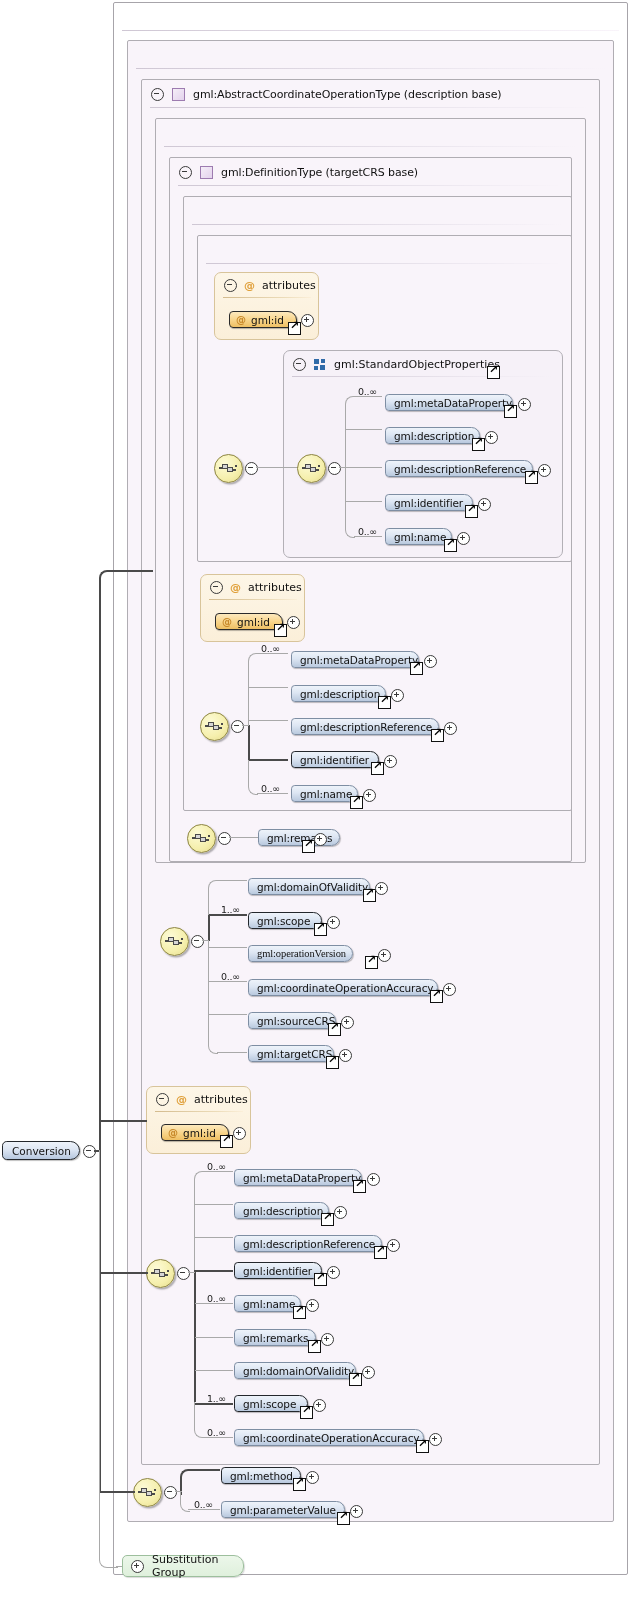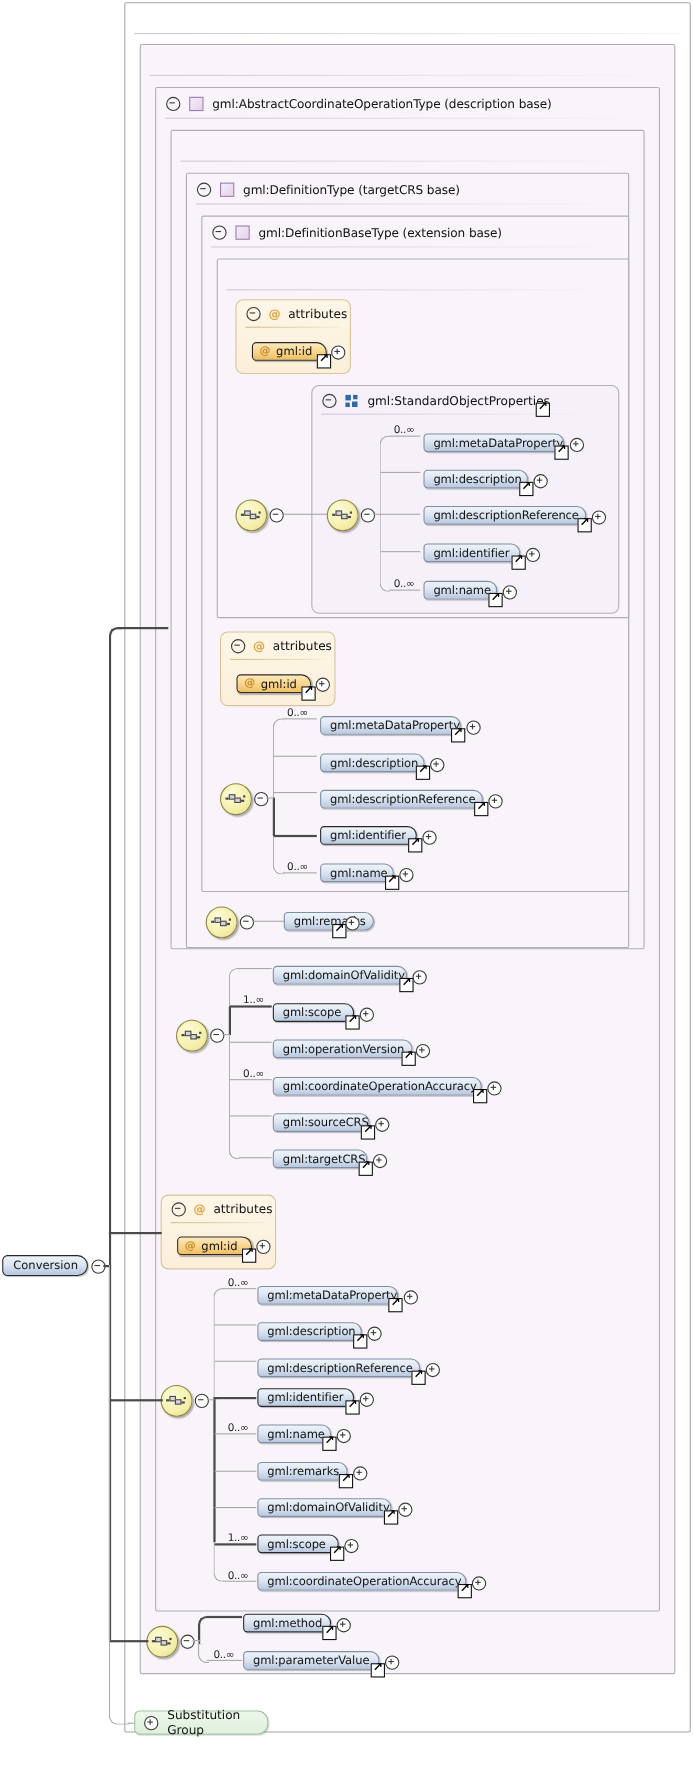--- a/index.html
+++ b/index.html
@@ -198,25 +198,20 @@
 <div class="typebox" style="left:169px;top:157px;width:403px;height:705px;">
   <div class="thead">
     <span class="minus"></span>
     <span class="tsq"></span>
     <span class="tlabel">gml:DefinitionType (targetCRS base)</span>
   </div>
   <div class="thr" style="width:385px;"></div>
 </div>
 
 <div class="typebox" style="left:183px;top:196px;width:389px;height:615px;">
-  <div class="thead">
-    <span class="minus"></span>
-    <span class="tsq"></span>
-    <span class="tlabel">gml:DefinitionBaseType (extension base)</span>
-  </div>
   <div class="thr" style="width:371px;"></div>
 </div>
 
 <div class="typebox" style="left:197px;top:235px;width:375px;height:327px;">
   <div class="thr" style="width:357px;"></div>
 </div>
 
 <div class="attrbox" style="left:214px;top:272px;width:105px;height:68px;">
   <div class="ahead">
     <span class="minus"></span>
@@ -424,21 +419,21 @@
 <div class="linkbadge" style="left:363px;top:889px;"></div>
 <div class="plus" style="left:375px;top:882px;"></div>
 
 <div class="occ" style="left:221px;top:904px;">1..∞</div>
 <div class="elem req" style="left:248px;top:912px;width:74px;">
   <span class="t">gml:scope</span>
 </div>
 <div class="linkbadge" style="left:314px;top:923px;"></div>
 <div class="plus" style="left:327px;top:916px;"></div>
 
-<div class="elem" style="left:248px;top:945px;width:127px;">
+<div class="elem" style="left:248px;top:945px;width:105px;font-family:Liberation Serif, serif;">
   <span class="t">gml:operationVersion</span>
 </div>
 <div class="linkbadge" style="left:365px;top:956px;"></div>
 <div class="plus" style="left:378px;top:949px;"></div>
 
 <div class="occ" style="left:221px;top:971px;">0..∞</div>
 <div class="elem" style="left:248px;top:979px;width:190px;">
   <span class="t">gml:coordinateOperationAccuracy</span>
 </div>
 <div class="linkbadge" style="left:430px;top:990px;"></div>

